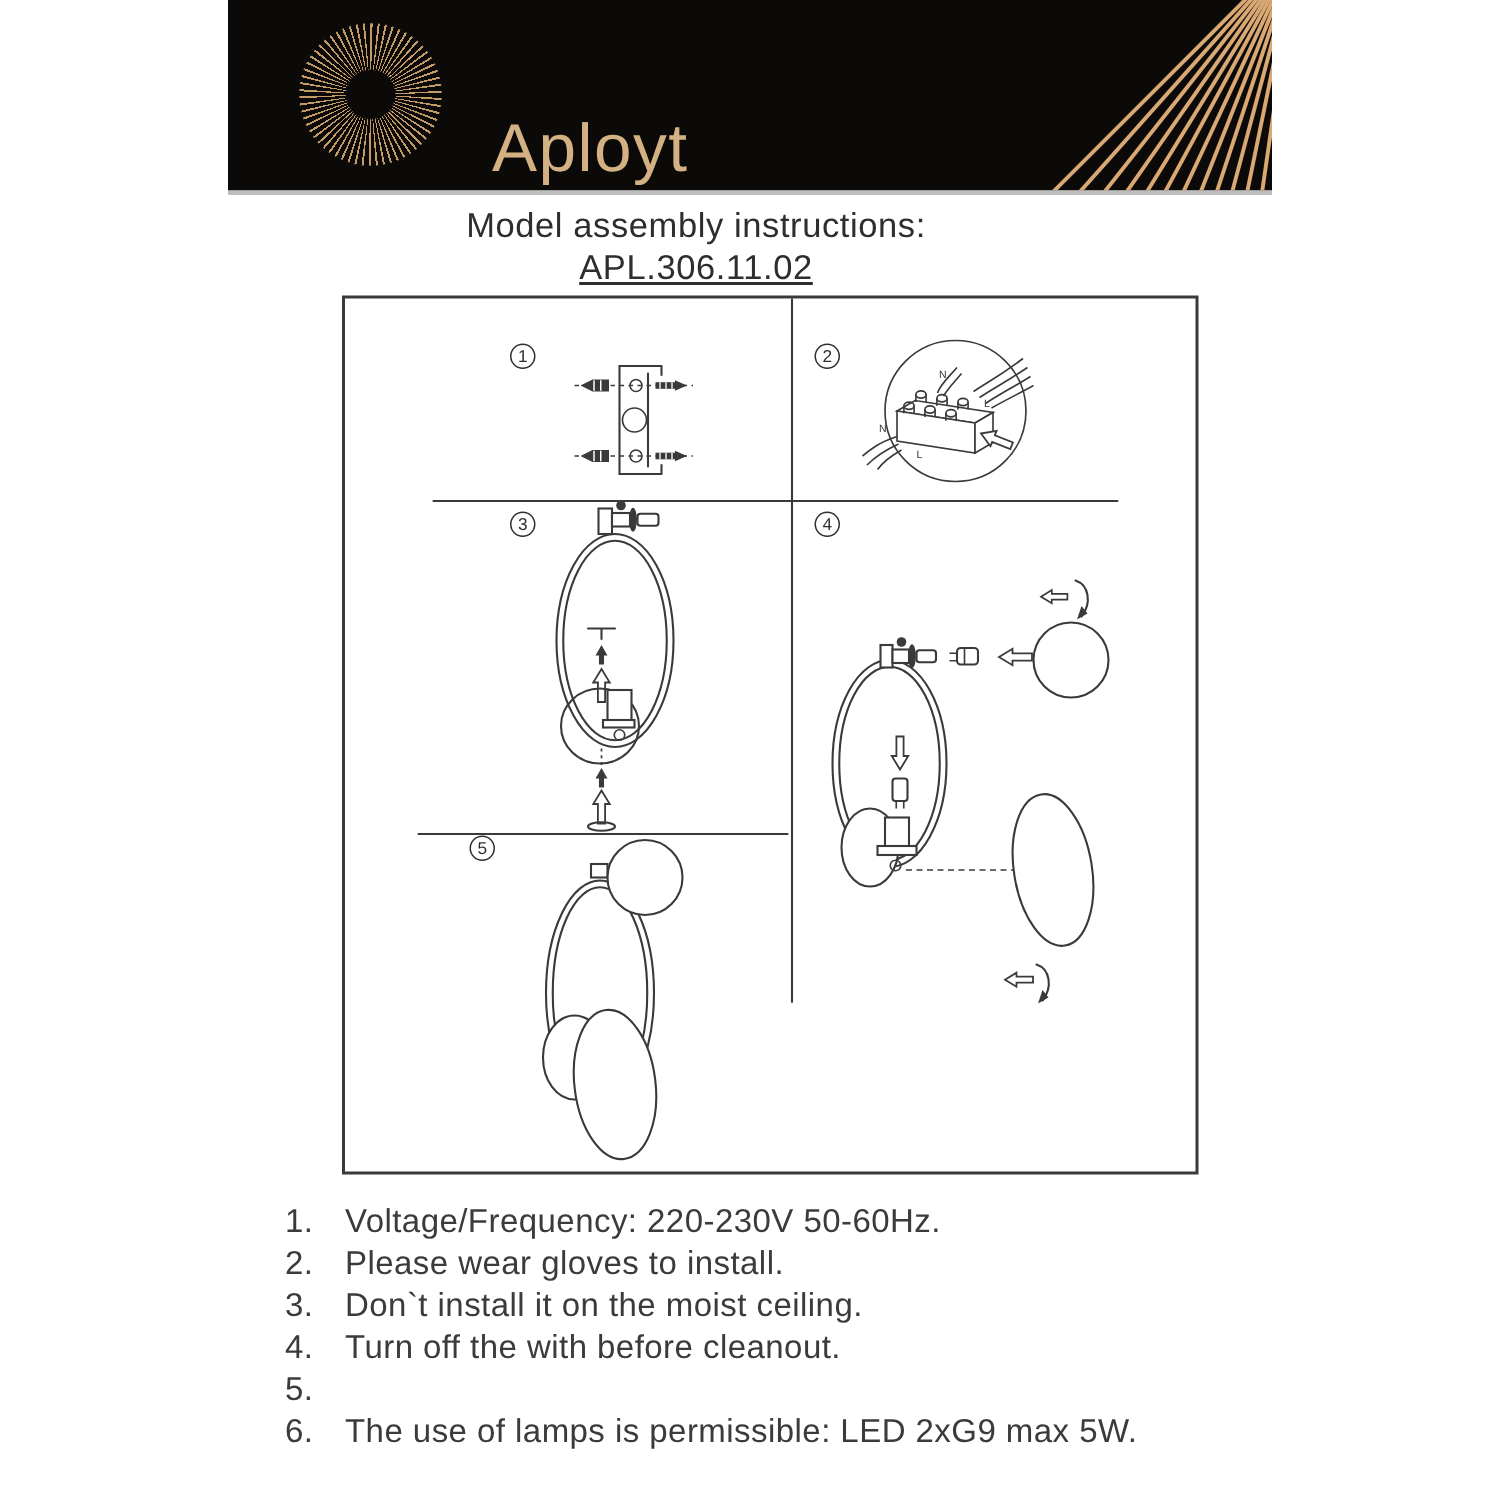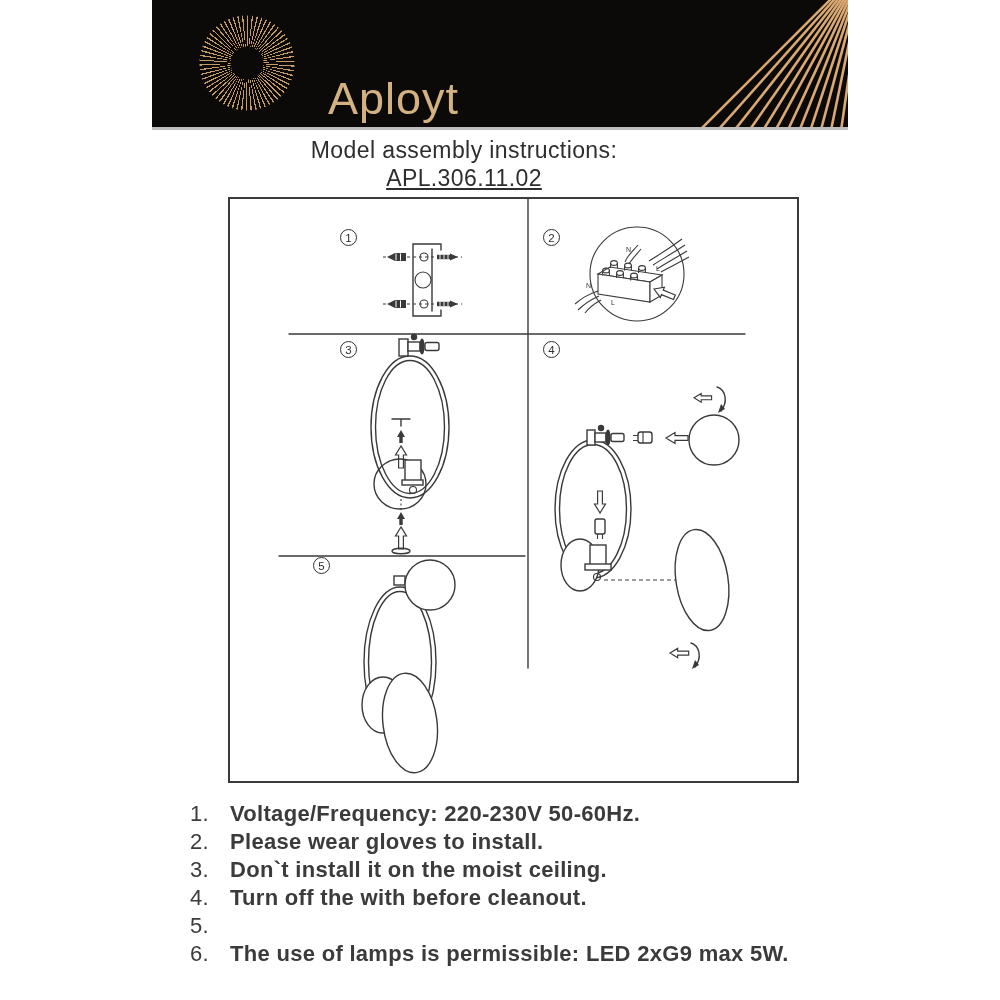--- a/index.html
+++ b/index.html
@@ -27,21 +27,21 @@
   .diagram-box{position:absolute;left:228px;top:197px;width:571px;height:586px;
                border:2px solid #3a3a3a;box-sizing:border-box;background:#fff;}
   .step-num{position:absolute;width:17px;height:17px;border:1.4px solid #2f2f2f;border-radius:50%;
             display:flex;align-items:center;justify-content:center;
             font-size:11.5px;color:#2f2f2f;box-sizing:border-box;background:#fff;}
 
   
   .instructions{position:absolute;left:190px;top:800px;width:680px;}
   .instr-row{display:flex;height:28px;align-items:center;}
   .instr-num{width:40px;flex:0 0 40px;font-size:22px;color:#3b3b3b;letter-spacing:0.3px;}
-  .instr-text{font-size:22px;color:#3b3b3b;letter-spacing:0.3px;white-space:nowrap;font-weight:bold;}
+  .instr-text{font-size:22px;color:#3b3b3b;letter-spacing:0.3px;white-space:nowrap;}
 
   svg .ln{stroke:#3a3a3a;fill:none;stroke-width:1.4;stroke-linecap:round;}
   svg .thin{stroke:#3a3a3a;fill:none;stroke-width:1.1;}
   svg .fil{fill:#3a3a3a;stroke:none;}
   svg .wht{fill:#ffffff;}
   svg text{font-family:"Liberation Sans",sans-serif;fill:#333;}
 </style>
 </head>
 <body>
 

